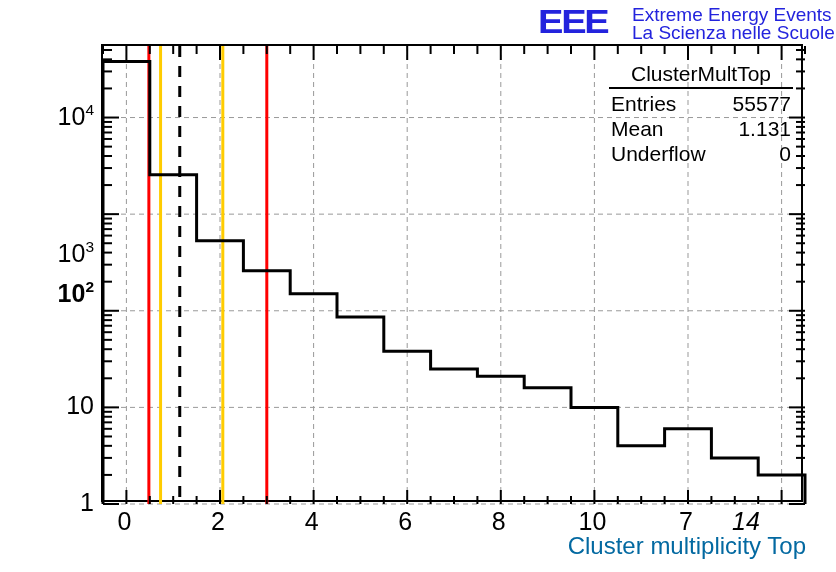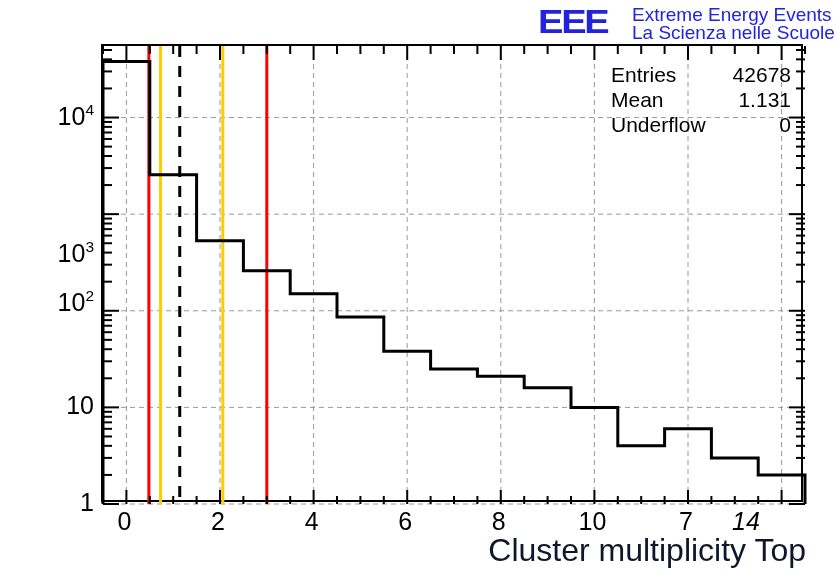--- a/index.html
+++ b/index.html
@@ -87,22 +87,22 @@
   }
   .ylabel sup {
     font-size: 0.62em;
     vertical-align: super;
     line-height: 0;
   }
   #xaxis-title {
     position: absolute;
     right: 30px;
     top: 532px;
-    font-size: 32px;
-    color: #0f172a;
+    font-size: 24px;
+    color: #0369a1;
     white-space: nowrap;
   }
 
   
   #hist-svg {
     position: absolute;
     left: 0; top: 0;
     width: 702px;
     height: 458px;
     overflow: visible;
@@ -323,32 +323,33 @@
       <div class="xlabel" style="left: 124.4px; top: 507px;">0</div>
       <div class="xlabel" style="left: 218px; top: 507px;">2</div>
       <div class="xlabel" style="left: 311.6px; top: 507px;">4</div>
       <div class="xlabel" style="left: 405.2px; top: 507px;">6</div>
       <div class="xlabel" style="left: 498.8px; top: 507px;">8</div>
       <div class="xlabel" style="left: 592.4px; top: 507px;">10</div>
       <div class="xlabel" style="left: 686px; top: 507px;">7</div>
       <div class="xlabel" style="left: 746px; top: 507px; font-style: italic;">14</div>
       <div class="ylabel" style="right: 742px; top: 502px;">1</div>
       <div class="ylabel" style="right: 742px; top: 405.383px;">10</div>
-      <div class="ylabel" style="right: 742px; top: 302px;">10<sup>2</sup></div>
+      <div class="ylabel" style="right: 742px; top: 293px; font-weight: bold;">10<sup>2</sup></div>
       <div class="ylabel" style="right: 742px; top: 212.149px; margin-top: 41px;">10<sup>3</sup></div>
       <div class="ylabel" style="right: 742px; top: 115.532px;">10<sup>4</sup></div>
     </div>
 
   <div id="xaxis-title">Cluster multiplicity Top</div>
 
   <div id="stats-box">
+    <div id="stats-title">ClusterMultTop</div>
     <div id="stats-rows">
         <div class="stats-row">
           <span>Entries</span>
-          <span>42678</span>
+          <span>55577</span>
         </div>
         <div class="stats-row">
           <span>Mean</span>
           <span>1.131</span>
         </div>
         <div class="stats-row">
           <span>Underflow</span>
           <span>0</span>
         </div>
       </div>

